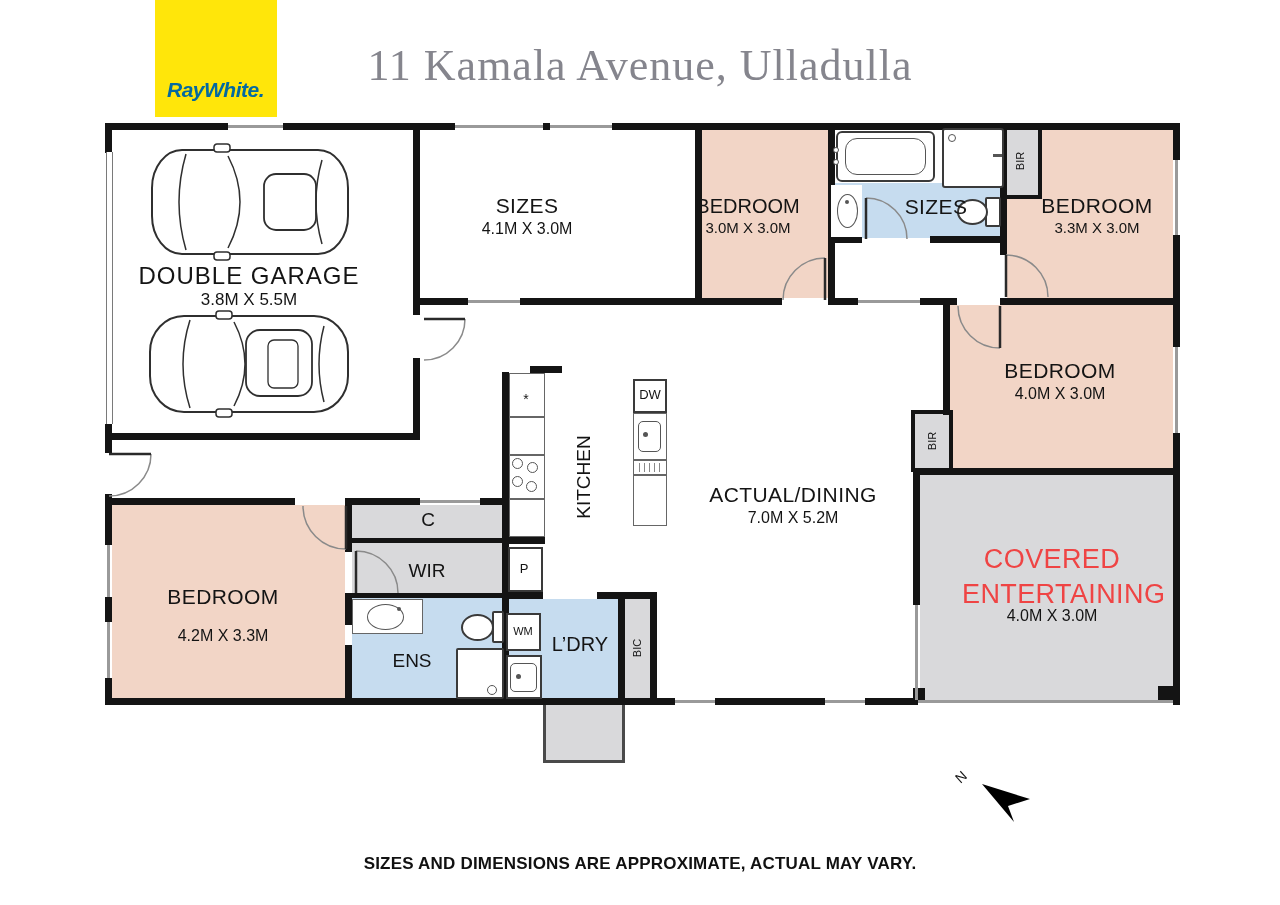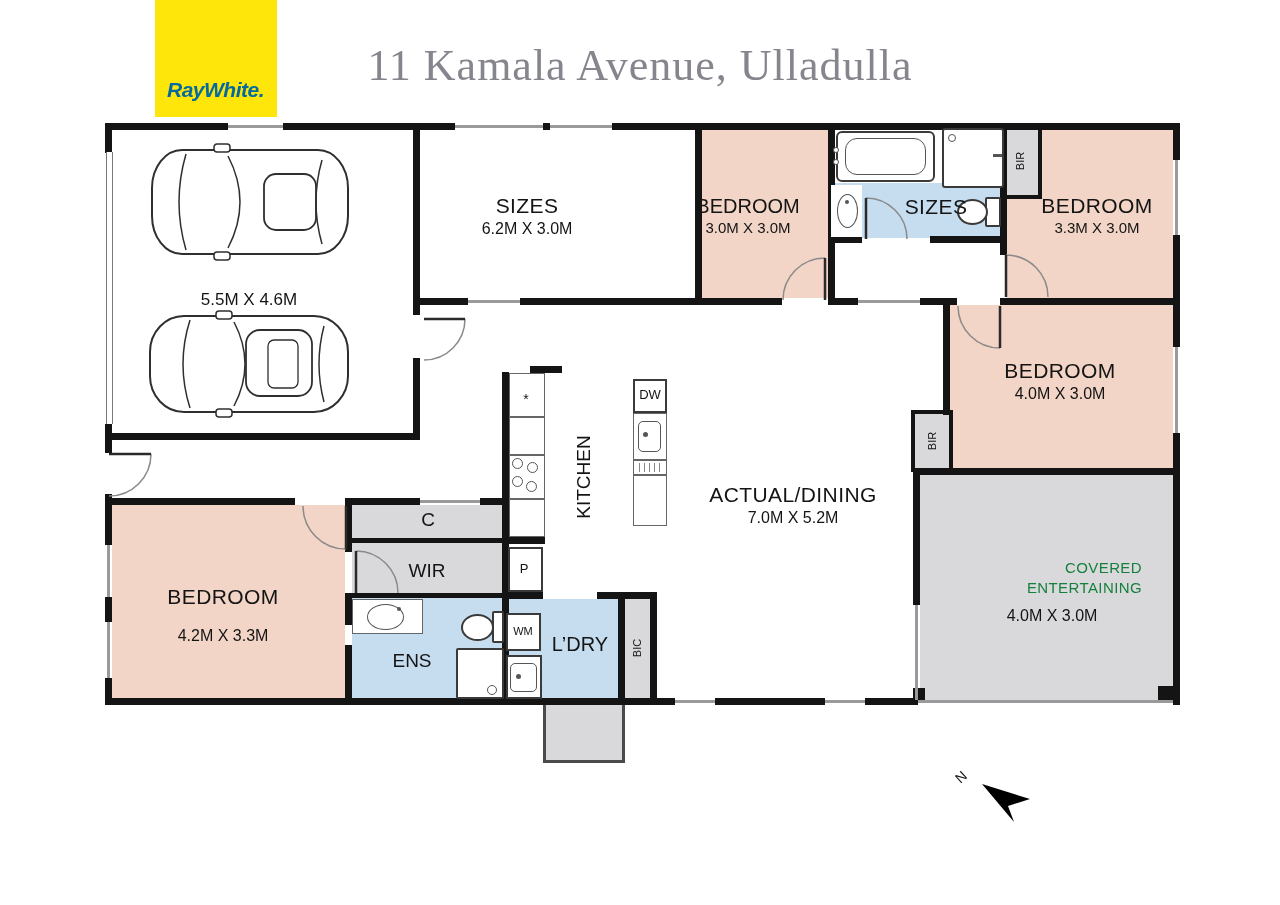--- a/index.html
+++ b/index.html
@@ -15,21 +15,21 @@
   .gd{position:absolute;background:#fff;border-left:1px solid #7a7a7a;border-right:1px solid #7a7a7a}
   .fx1{position:absolute;background:#fff;border:1px solid #666;box-sizing:border-box}
   .fx2{position:absolute;background:#fff;border:2px solid #3a3a3a;box-sizing:border-box}
   .thin{position:absolute;background:#fff;border:1.5px solid #555;box-sizing:border-box}
   .dot{position:absolute;background:#555;border-radius:50%}
   .lbl{position:absolute;transform:translate(-50%,-50%);color:#141414;white-space:nowrap;text-align:center;line-height:1.15}
   .vlbl{position:absolute;transform:translate(-50%,-50%) rotate(-90deg);color:#141414;white-space:nowrap}
   .s11{font-size:11px}.s13{font-size:13px}.s14{font-size:14px}.s15{font-size:15px}
   .s16{font-size:16px}.s17{font-size:17px}.s19{font-size:19px}.s20{font-size:20px}
   .s21{font-size:21px;letter-spacing:.4px}.s24{font-size:24px;letter-spacing:1px}
-  .entname{position:absolute;transform:translate(-50%,-50%);width:180px;text-align:right;font-size:15px;letter-spacing:.4px;line-height:1.3;color:#15803d}
+  .entname{position:absolute;transform:translate(-50%,-50%);width:180px;text-align:center;font-size:27px;letter-spacing:.4px;line-height:1.3;color:#ef4444}
   .logo{position:absolute;left:155px;top:0;width:122px;height:117px;background:#ffe60a}
   .logotext{position:absolute;left:12px;top:78px;font-size:21px;font-weight:bold;font-style:italic;letter-spacing:-.5px;color:#0369a1}
   .title{position:absolute;left:0;top:40px;width:1280px;text-align:center;font-family:"Liberation Serif",serif;font-size:44px;color:#85858d;letter-spacing:1px}
   .footer{position:absolute;left:0;top:854px;width:1280px;text-align:center;font-size:17px;font-weight:bold;letter-spacing:.2px;color:#111}
   .porch{position:absolute;left:543px;top:705px;width:82px;height:58px;background:#d9d9db;border:3px solid #4a4a4a;border-top:none;box-sizing:border-box}
   svg{position:absolute;left:0;top:0;pointer-events:none}
   .i3lines{position:absolute;left:5px;top:2px;right:5px;bottom:2px;background:repeating-linear-gradient(90deg,#888 0 1px,transparent 1px 5px)}
 </style>
 </head>
 <body>
@@ -209,23 +209,24 @@
       <line x1="866" y1="239" x2="866" y2="198"></line>
       <line x1="1006" y1="297" x2="1006" y2="255"></line>
       <line x1="1000" y1="306" x2="1000" y2="348"></line>
       <line x1="346" y1="506" x2="346" y2="549"></line>
       <line x1="356" y1="593" x2="356" y2="551"></line>
     </g>
 
     <polygon points="982,784 1030,799 1008,806 1014,822" fill="#000"></polygon>
   </svg>
 
-  <div class="lbl s17" style="left:249px;top:300px">5.5M X 4.6M</div>
+  <div class="lbl s24" style="left:249px;top:276px">DOUBLE GARAGE</div>
+  <div class="lbl s17" style="left:249px;top:300px">3.8M X 5.5M</div>
   <div class="lbl s21" style="left:527px;top:206px">SIZES</div>
-  <div class="lbl s16" style="left:527px;top:229px">6.2M X 3.0M</div>
+  <div class="lbl s16" style="left:527px;top:229px">4.1M X 3.0M</div>
   <div class="lbl s20" style="left:748px;top:206px">BEDROOM</div>
   <div class="lbl s15" style="left:748px;top:228px">3.0M X 3.0M</div>
   <div class="lbl s21" style="left:936px;top:207px">SIZES</div>
   <div class="lbl s21" style="left:1097px;top:206px">BEDROOM</div>
   <div class="lbl s15" style="left:1097px;top:228px">3.3M X 3.0M</div>
   <div class="lbl s21" style="left:1060px;top:371px">BEDROOM</div>
   <div class="lbl s16" style="left:1060px;top:394px">4.0M X 3.0M</div>
   <div class="lbl s21" style="left:793px;top:495px">ACTUAL/DINING</div>
   <div class="lbl s16" style="left:793px;top:518px">7.0M X 5.2M</div>
   <div class="entname" style="left:1052px;top:577px">COVERED ENTERTAINING</div>
@@ -239,13 +240,14 @@
   <div class="vlbl s19" style="left:584px;top:477px">KITCHEN</div>
   <div class="lbl s11" style="left:523px;top:631px">WM</div>
   <div class="lbl s13" style="left:524px;top:569px">P</div>
   <div class="lbl s14" style="left:526px;top:399px">*</div>
   <div class="lbl s13" style="left:650px;top:395px">DW</div>
   <div class="vlbl s11" style="left:1020px;top:161px">BIR</div>
   <div class="vlbl s11" style="left:932px;top:441px">BIR</div>
   <div class="vlbl s11" style="left:637px;top:648px">BIC</div>
   <div class="lbl s14" style="left:961px;top:777px;transform:translate(-50%,-50%) rotate(-42deg)">N</div>
 
+  <div class="footer">SIZES AND DIMENSIONS ARE APPROXIMATE, ACTUAL MAY VARY.</div>
 </div>
 
 </body></html>

